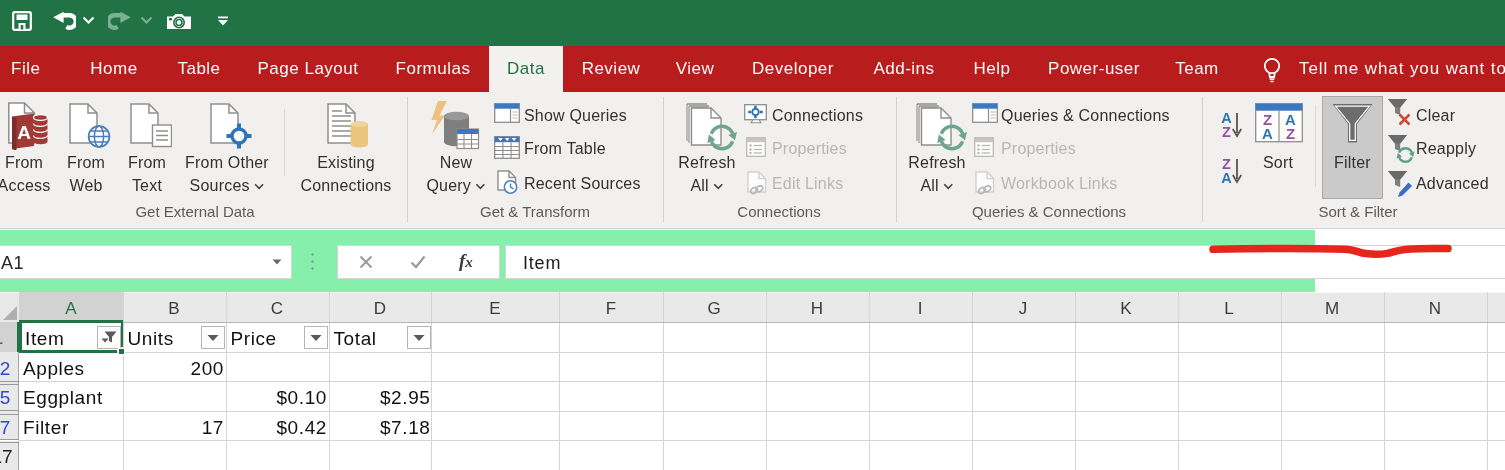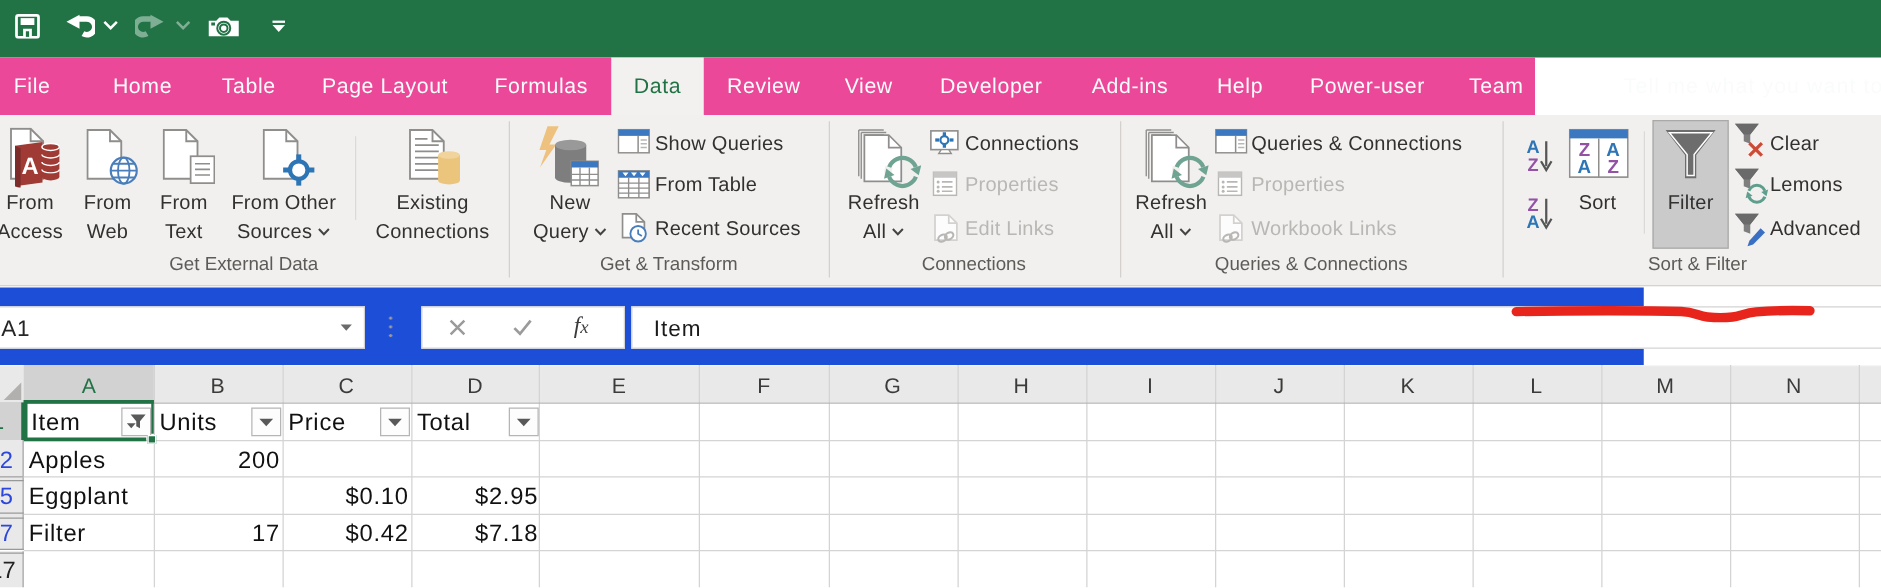--- a/index.html
+++ b/index.html
@@ -1,34 +1,34 @@
 <!DOCTYPE html>
 <html><head>
 <meta charset="utf-8">
 <style>
 *{margin:0;padding:0;box-sizing:border-box}
 html,body{width:1505px;height:470px;overflow:hidden;background:#fff;font-family:"Liberation Sans",sans-serif;-webkit-font-smoothing:antialiased}
 #app{position:absolute;top:0;left:0;width:1505px;height:470px;overflow:hidden}
 .ab{position:absolute}
 
 #titlebar{top:0;left:0;width:1505px;height:46px;background:#217346}
-#tabrow{top:46px;left:0;width:1228px;height:46px;background:#ec4899}
+#tabrow{top:46px;left:0;width:1505px;height:46px;background:#b91c1c}
 .tab{top:0;height:46px;line-height:46px;font-size:17px;letter-spacing:0.5px;color:#fafcfb;white-space:nowrap}
 #datatab{top:0;left:489px;width:74px;height:46px;background:#f2f1f0;color:#217346;text-align:center;line-height:46px;font-size:17px;letter-spacing:0.5px}
 
 #ribbon{top:92px;left:0;width:1505px;height:137px;background:#f1f0ef;border-bottom:1px solid #d5d2cf}
 .gsep{top:5px;width:1px;height:125px;background:#d3d0cd}
 .isep{width:1px;background:#dcdad7}
 .biglbl{font-size:16px;letter-spacing:0.2px;color:#33312f;text-align:center;line-height:22.6px;white-space:nowrap}
 .srow{height:23px;line-height:23px;font-size:16px;letter-spacing:0.2px;color:#33312f;white-space:nowrap}
 .gray .srow, .srow.gray{color:#b9b7b4}
 .glbl{font-size:15px;color:#5d5b58;text-align:center;white-space:nowrap;top:111px;height:18px;line-height:18px}
 .chev{display:inline-block;vertical-align:1px}
 
-#fbar{top:230px;left:0;width:1315px;height:62px;background:#1d4ed8}
+#fbar{top:230px;left:0;width:1315px;height:62px;background:#86efac}
 .fbox{top:15px;height:34px;background:#fff;border:1px solid #d4d4d4}
 
 #sheet{top:292px;left:0;width:1505px;height:178px;background:#fff}
 #colhead{top:0;left:0;width:1505px;height:30px;background:#e9e9e9;border-top:1px solid #f5f5f5}
 .chl{top:2px;height:30px;line-height:30px;font-size:17px;color:#3c3b39}
 .vgl{top:0;width:1px;height:178px;background:#d4d4d4}
 .hgl{left:19px;width:1486px;height:1px;background:#d4d4d4}
 .rowhdr{left:0;width:19px;background:#e9e9e9;border-right:1px solid #a6a6a6}
 .rnum{font-size:19px;text-align:center}
 .cell{font-size:19px;color:#111;line-height:29px;white-space:nowrap;letter-spacing:0.6px}
@@ -314,21 +314,21 @@
 <div class="ab srow" style="left:1416px;top:11.5px">Clear</div>
 <svg class="ab" style="left:1387px;top:42px" width="28" height="30" viewBox="0 0 28 30">
  <path d="M1 1 H20 L13.2 9.5 V17 L8 15 V9.5 Z" fill="#7e7e7e"></path>
  <path d="M1 1 H20 L13.2 9.5 L8 9.5 Z" fill="#6a6a6a"></path>
  <circle cx="18.5" cy="21" r="6.8" fill="none" stroke="#5f9e8c" stroke-width="2.4"></circle>
  <path d="M12 18.6 A6.8 6.8 0 0 0 12 23.4" fill="none" stroke="#f1f0ef" stroke-width="4.5"></path>
  <path d="M25 18.6 A6.8 6.8 0 0 1 25 23.4" fill="none" stroke="#f1f0ef" stroke-width="4.5"></path>
  <path d="M27.5 17.5 L22 19.5 L26.2 22.9 Z" fill="#5f9e8c"></path>
  <path d="M9.5 24.5 L15 22.5 L10.8 19.1 Z" fill="#5f9e8c"></path>
 </svg>
-<div class="ab srow" style="left:1416px;top:44.5px">Lemons</div>
+<div class="ab srow" style="left:1416px;top:44.5px">Reapply</div>
 <svg class="ab" style="left:1387px;top:78px" width="28" height="30" viewBox="0 0 28 30">
  <path d="M1 1 H20 L13.2 9.5 V17 L8 15 V9.5 Z" fill="#7e7e7e"></path>
  <path d="M1 1 H20 L13.2 9.5 L8 9.5 Z" fill="#6a6a6a"></path>
  <path d="M21.5 12.5 L25 16 L15.5 25.5 L11 27 L12.5 22.5 Z" fill="#3a6fc4"></path>
 </svg>
 <div class="ab srow" style="left:1416px;top:79.5px">Advanced</div>
 <div class="ab glbl" style="left:1358px;transform:translateX(-50%)">Sort &amp; Filter</div>
 </div>
 <div class="ab" id="fbar">
 <div class="ab fbox" style="left:-8px;width:300px">
@@ -338,21 +338,21 @@
         </svg>
 </div>
 <div class="ab" style="left:311px;top:21px;width:3px;height:20px;background-image:radial-gradient(circle,#9a9a9a 1.2px,transparent 1.4px);background-size:3px 7px"></div>
 <div class="ab fbox" style="left:337px;width:163px">
  <svg class="ab" style="left:21px;top:9px" width="14" height="14" viewBox="0 0 14 14">
           <path d="M1.5 1.5 L12.5 12.5 M12.5 1.5 L1.5 12.5" stroke="#9b9b9b" stroke-width="2"></path>
         </svg>
  <svg class="ab" style="left:72px;top:9px" width="16" height="14" viewBox="0 0 16 14">
           <path d="M1.5 7.5 L6 12 L14.5 1.5" stroke="#9b9b9b" stroke-width="2.2" fill="none"></path>
         </svg>
- <div class="ab" style="left:121px;top:0;height:31px;line-height:29px;font-size:19px;color:#3b3b3b;font-family:'Liberation Serif',serif;font-style:italic;font-weight:normal">f<span style="font-size:15px">x</span></div>
+ <div class="ab" style="left:121px;top:0;height:31px;line-height:29px;font-size:19px;color:#3b3b3b;font-family:'Liberation Serif',serif;font-style:italic;font-weight:bold">f<span style="font-size:15px">x</span></div>
 </div>
 <div class="ab fbox" style="left:505px;width:1005px">
   <div class="ab" style="left:17px;top:1px;height:32px;line-height:32px;font-size:18px;letter-spacing:0.8px;color:#1b1b1b">Item</div>
 </div>
 </div>
 <div class="ab" id="sheet">
 <div class="ab" id="colhead"></div>
 <svg class="ab" style="left:2px;top:3px" width="16" height="26" viewBox="0 0 16 26">
         <path d="M15 11 V25 H1 Z" fill="#b1b0af"></path>
       </svg>

